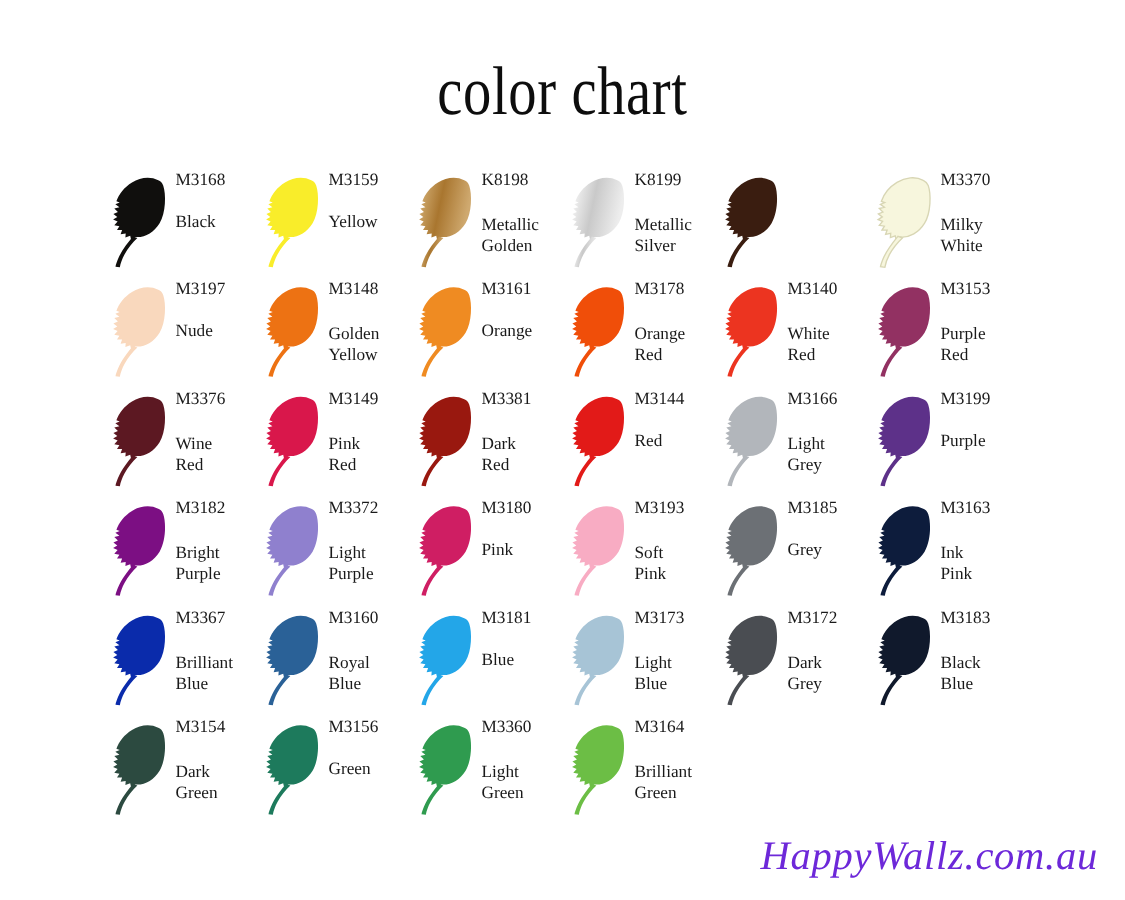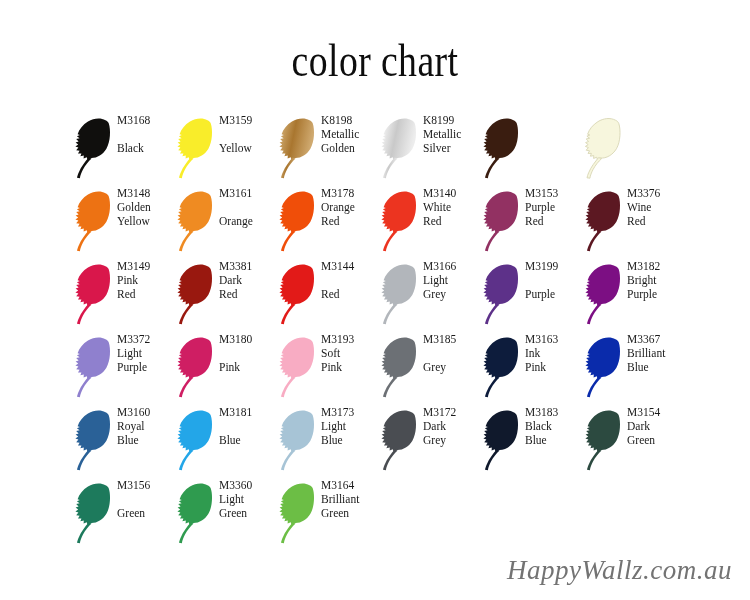--- a/index.html
+++ b/index.html
@@ -73,30 +73,30 @@
   }
   .name-text {
     font-family: "Liberation Serif", "DejaVu Serif", serif;
     font-size: 11.5px;
     color: #1a1a1a;
     line-height: 14px;
     white-space: pre-line;
   }
   
   .name-short { margin-top: 14px; }
-  .name-two   { margin-top: 0px; }
+  .name-two   { margin-top: 16px; }
 
   #watermark {
     position: absolute;
     right: 18px;
     bottom: 14px;
     font-family: "Liberation Serif", "DejaVu Serif", serif;
     font-style: italic;
     font-size: 27px;
-    color: #737373;
+    color: #6d28d9;
     letter-spacing: 0.5px;
     white-space: nowrap;
     user-select: none;
   }
 </style>
 </head>
 <body>
 
 <h1 id="page-title">color chart</h1>
 
@@ -173,20 +173,37 @@
         </svg>
       </div>
     </div>
     <div class="swatch-cell">
       <div class="leaf-wrap">
         <svg viewBox="0 0 42 66" xmlns="http://www.w3.org/2000/svg">
           <path d="M33.5 6.2 C28.2 3.4 21.4 4.3 16.0 7.6 C10.9 10.7 7.2 15.4 5.6 20.2 L7.8 21.0 L4.9 22.2 L7.6 24.2 L4.2 25.0 L6.6 27.4 L3.6 28.6 L6.2 30.6 L3.4 32.4 L6.4 33.6 L4.2 36.2 L7.6 36.8 L6.0 39.4 L9.4 39.4 L8.4 42.2 L11.8 41.6 L11.6 44.4 L14.8 43.2 L15.4 45.8 L18.2 44.0 C24.4 44.6 30.6 41.0 34.4 34.8 C38.6 27.8 38.8 15.4 36.8 9.6 C36.0 7.6 35.0 6.9 33.5 6.2 Z" fill="#f7f6dd" stroke="#d8d6b4" stroke-width="0.9"></path>
           <path d="M16.6 43.6 C13.0 48.0 9.2 52.6 6.6 58.8 C5.9 60.6 5.2 62.4 5.0 63.8 L7.9 64.2 C8.3 61.6 9.4 58.6 11.0 55.6 C13.4 51.1 16.4 47.6 19.6 44.6 Z" fill="#f7f6dd" stroke="#d8d6b4" stroke-width="0.9"></path>
         </svg>
       </div>
+      <div class="label-block">
+        <div class="code-text">M3370</div>
+        <div class="name-text name-two">Milky
+White</div>
+      </div>
+    </div>
+    <div class="swatch-cell">
+      <div class="leaf-wrap">
+        <svg viewBox="0 0 42 66" xmlns="http://www.w3.org/2000/svg">
+          <path d="M33.5 6.2 C28.2 3.4 21.4 4.3 16.0 7.6 C10.9 10.7 7.2 15.4 5.6 20.2 L7.8 21.0 L4.9 22.2 L7.6 24.2 L4.2 25.0 L6.6 27.4 L3.6 28.6 L6.2 30.6 L3.4 32.4 L6.4 33.6 L4.2 36.2 L7.6 36.8 L6.0 39.4 L9.4 39.4 L8.4 42.2 L11.8 41.6 L11.6 44.4 L14.8 43.2 L15.4 45.8 L18.2 44.0 C24.4 44.6 30.6 41.0 34.4 34.8 C38.6 27.8 38.8 15.4 36.8 9.6 C36.0 7.6 35.0 6.9 33.5 6.2 Z" fill="#f9d8bd"></path>
+          <path d="M16.6 43.6 C13.0 48.0 9.2 52.6 6.6 58.8 C5.9 60.6 5.2 62.4 5.0 63.8 L7.9 64.2 C8.3 61.6 9.4 58.6 11.0 55.6 C13.4 51.1 16.4 47.6 19.6 44.6 Z" fill="#f9d8bd"></path>
+        </svg>
+      </div>
+      <div class="label-block">
+        <div class="code-text">M3197</div>
+        <div class="name-text name-short">Nude</div>
+      </div>
     </div>
     <div class="swatch-cell">
       <div class="leaf-wrap">
         <svg viewBox="0 0 42 66" xmlns="http://www.w3.org/2000/svg">
           <path d="M33.5 6.2 C28.2 3.4 21.4 4.3 16.0 7.6 C10.9 10.7 7.2 15.4 5.6 20.2 L7.8 21.0 L4.9 22.2 L7.6 24.2 L4.2 25.0 L6.6 27.4 L3.6 28.6 L6.2 30.6 L3.4 32.4 L6.4 33.6 L4.2 36.2 L7.6 36.8 L6.0 39.4 L9.4 39.4 L8.4 42.2 L11.8 41.6 L11.6 44.4 L14.8 43.2 L15.4 45.8 L18.2 44.0 C24.4 44.6 30.6 41.0 34.4 34.8 C38.6 27.8 38.8 15.4 36.8 9.6 C36.0 7.6 35.0 6.9 33.5 6.2 Z" fill="#ed7213"></path>
           <path d="M16.6 43.6 C13.0 48.0 9.2 52.6 6.6 58.8 C5.9 60.6 5.2 62.4 5.0 63.8 L7.9 64.2 C8.3 61.6 9.4 58.6 11.0 55.6 C13.4 51.1 16.4 47.6 19.6 44.6 Z" fill="#ed7213"></path>
         </svg>
       </div>
       <div class="label-block">
         <div class="code-text">M3148</div>

